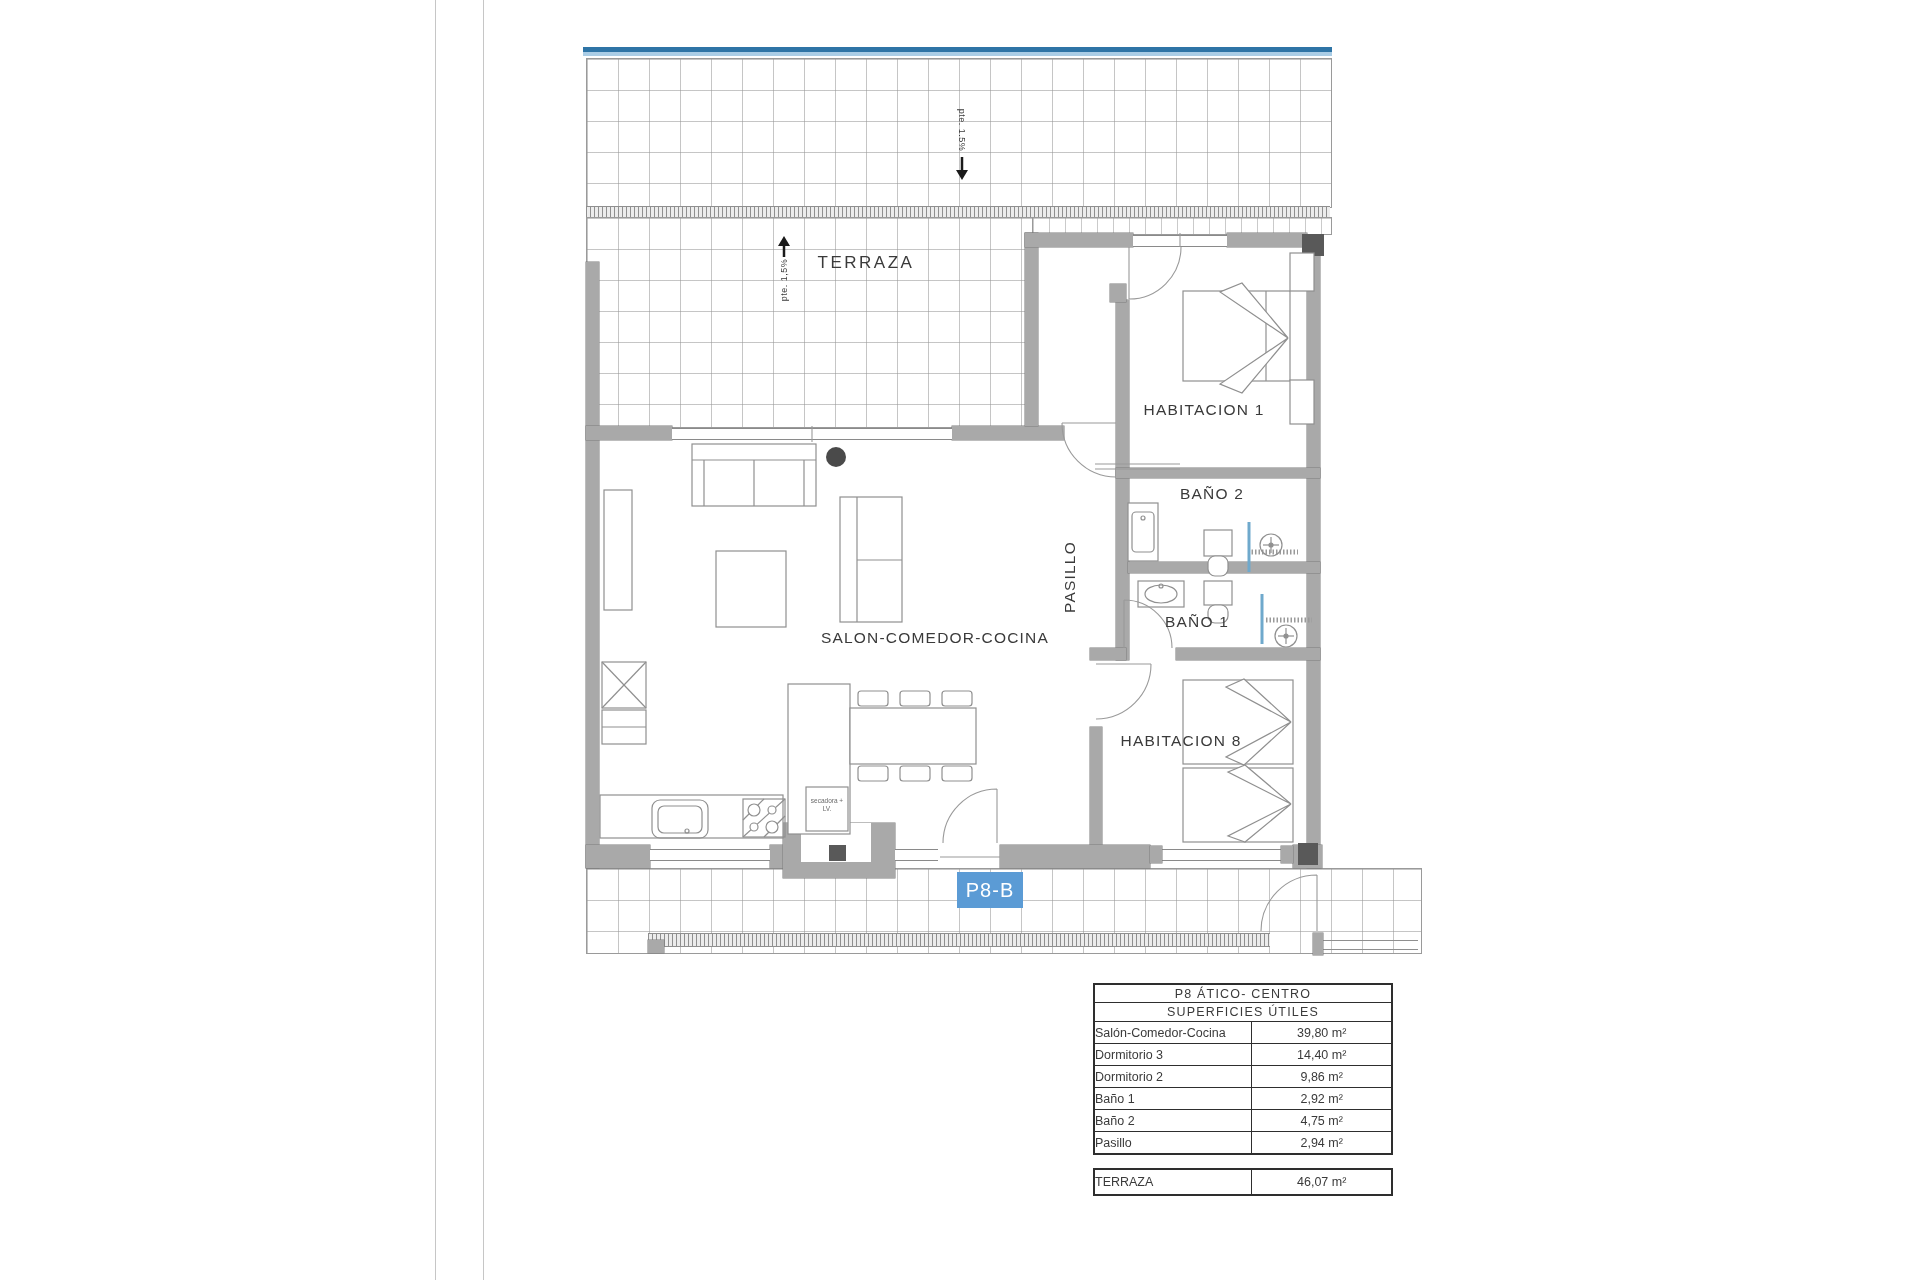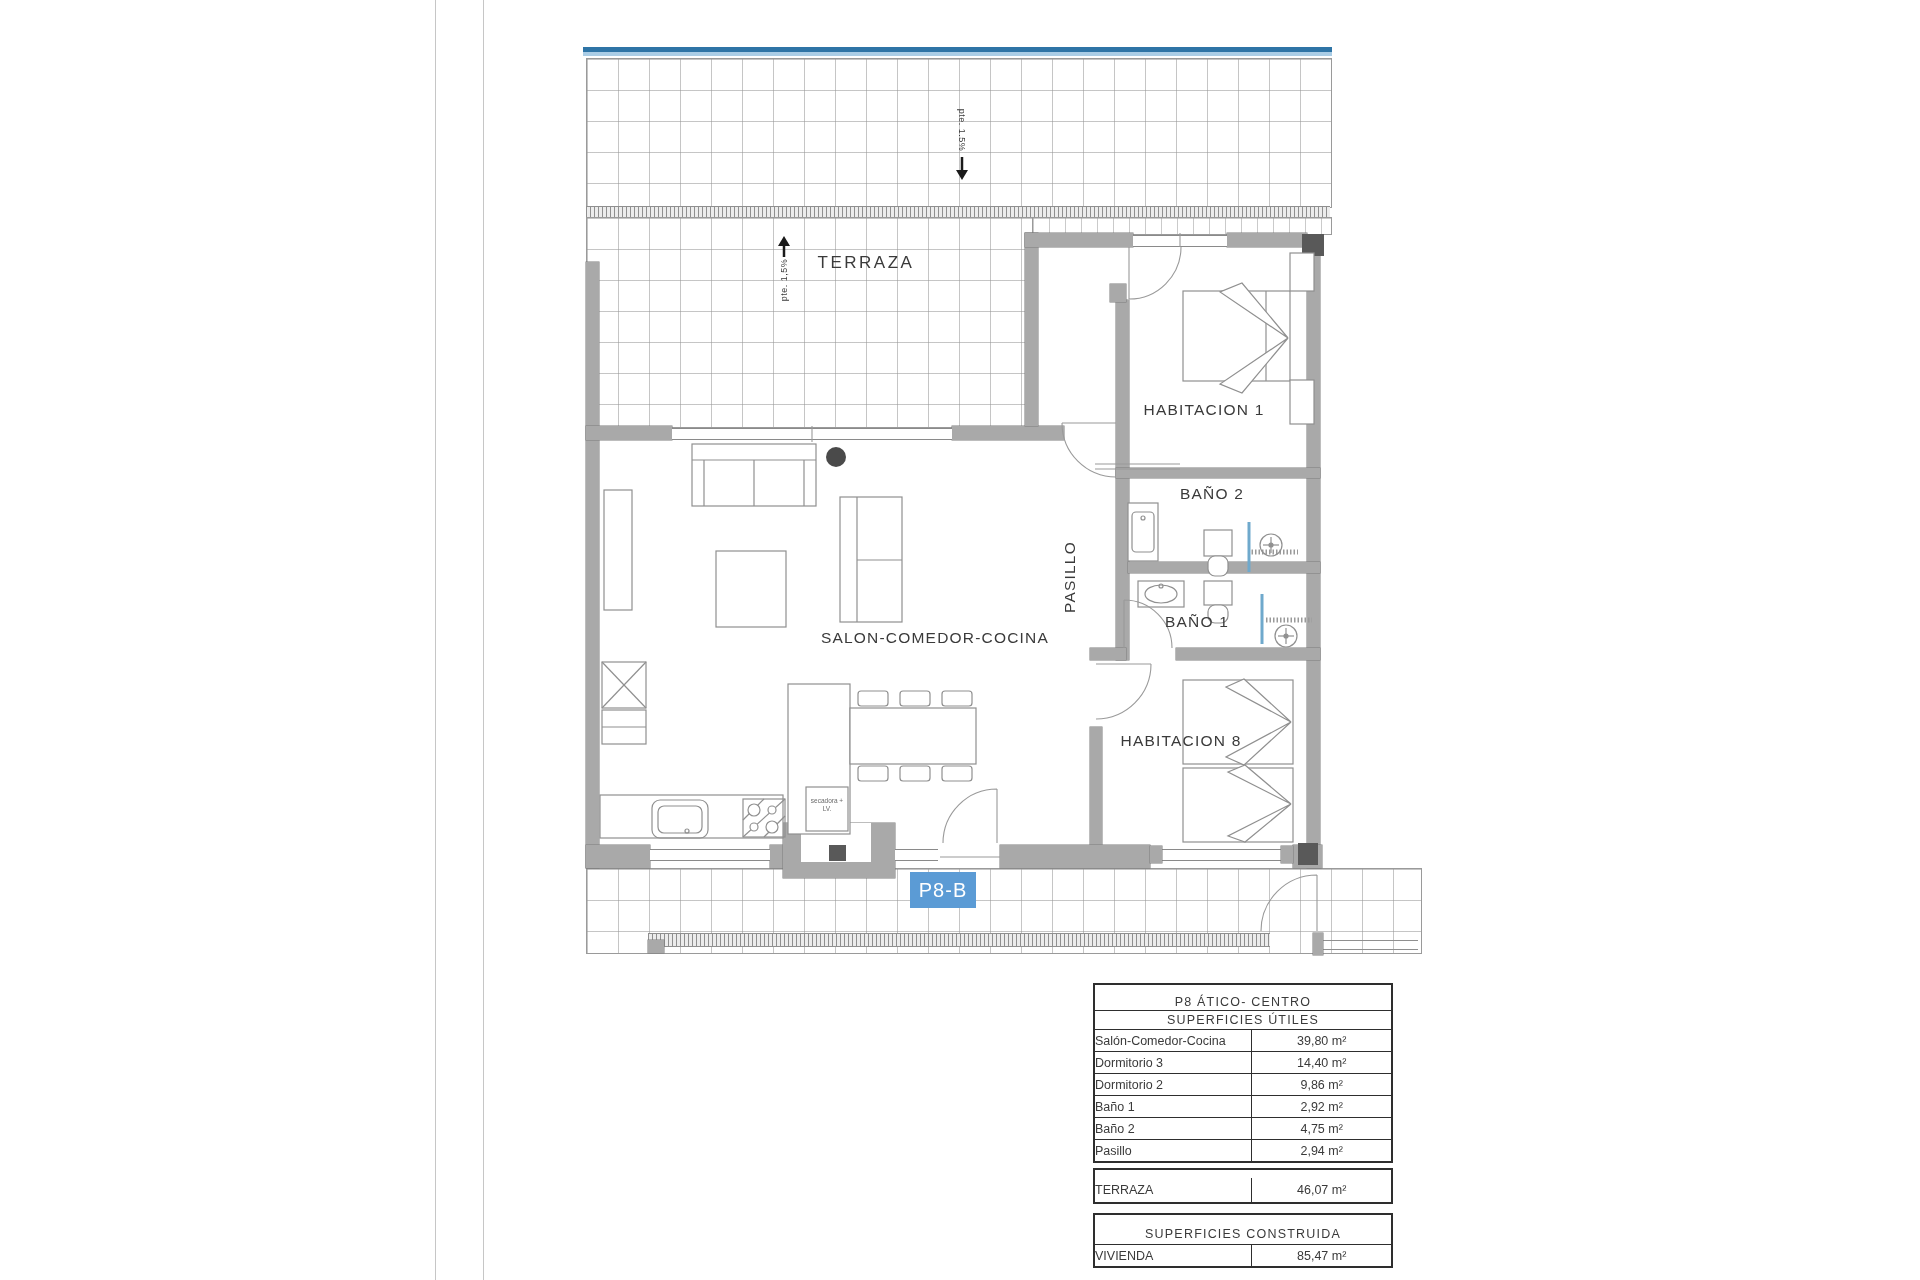--- a/index.html
+++ b/index.html
@@ -31,21 +31,21 @@
   .lbl.vert{transform:translate(-50%,-50%) rotate(-90deg);}
   .lbl.tiny90{font-size:9px;letter-spacing:.5px;transform:translate(-50%,-50%) rotate(90deg);}
   .lbl.tiny270{font-size:9px;letter-spacing:.5px;transform:translate(-50%,-50%) rotate(-90deg);}
   .unit-tag{position:absolute;z-index:6;display:flex;align-items:center;justify-content:center;
        color:#fff;font-size:20px;letter-spacing:1px;}
   .appliance{position:absolute;z-index:6;font-size:6.5px;line-height:1.25;text-align:center;
        color:#6a6a6a;letter-spacing:0;}
   
   .tbl{position:absolute;z-index:6;background:#fff;border:2px solid #2e2e2e;font-size:12.5px;color:#3a3a3a;}
   .tbl .trow{display:flex;align-items:center;border-top:1px solid #2e2e2e;}
-  .tbl .trow:first-child{border-top:none;margin-top:8px;}
+  .tbl .trow:first-child{border-top:none;}
   .tbl .thead{justify-content:center;letter-spacing:1.2px;}
   .tbl .c1{width:53%;text-align:left;}
   .tbl .c2{width:47%;text-align:center;border-left:1px solid #2e2e2e;align-self:stretch;
            display:flex;align-items:center;justify-content:center;}
 </style>
 </head>
 <body>
 
 <div class="page">
 
@@ -209,21 +209,21 @@
   <span class="lbl room" style="left:935px;top:638px">SALON-COMEDOR-COCINA</span>
   <span class="lbl room vert" style="left:1070px;top:577px">PASILLO</span>
   <span class="lbl room" style="left:1204px;top:410px">HABITACION 1</span>
   <span class="lbl room" style="left:1212px;top:494px">BAÑO 2</span>
   <span class="lbl room" style="left:1197px;top:622px">BAÑO 1</span>
   <span class="lbl room" style="left:1181px;top:741px">HABITACION 8</span>
   <span class="lbl tiny90" style="left:962px;top:130px">pte. 1.5%</span>
   <span class="lbl tiny270" style="left:784px;top:280px">pte. 1,5%</span>
   <span class="appliance" style="left:807px;top:797px;width:40px">secadora + LV.</span>
 
-  <div class="unit-tag" style="left:910px;top:872px;width:66px;height:36px;background:#5b9bd5">
+  <div class="unit-tag" style="left:957px;top:872px;width:66px;height:36px;background:#5b9bd5">
     <span>P8-B</span>
   </div>
 
   <div class="tbl" style="left:1093px;top:983px;width:296px">
     <div class="trow thead" style="height:17px">P8 ÁTICO- CENTRO</div>
     <div class="trow thead" style="height:18px">SUPERFICIES ÚTILES</div>
     <div class="trow" style="height:21px">
       <div class="c1">Salón-Comedor-Cocina</div>
       <div class="c2">39,80 m²</div>
     </div>
@@ -249,21 +249,14 @@
     </div>
   </div>
 
   <div class="tbl" style="left:1093px;top:1168px;width:296px">
     <div class="trow" style="height:24px">
       <div class="c1">TERRAZA</div>
       <div class="c2">46,07 m²</div>
     </div>
   </div>
 
-  <div class="tbl" style="left:1093px;top:1213px;width:296px">
-    <div class="trow thead" style="height:21px">SUPERFICIES CONSTRUIDA</div>
-    <div class="trow" style="height:21px">
-      <div class="c1">VIVIENDA</div>
-      <div class="c2">85,47 m²</div>
-    </div>
-  </div>
 
 </div>
 
 </body></html>

